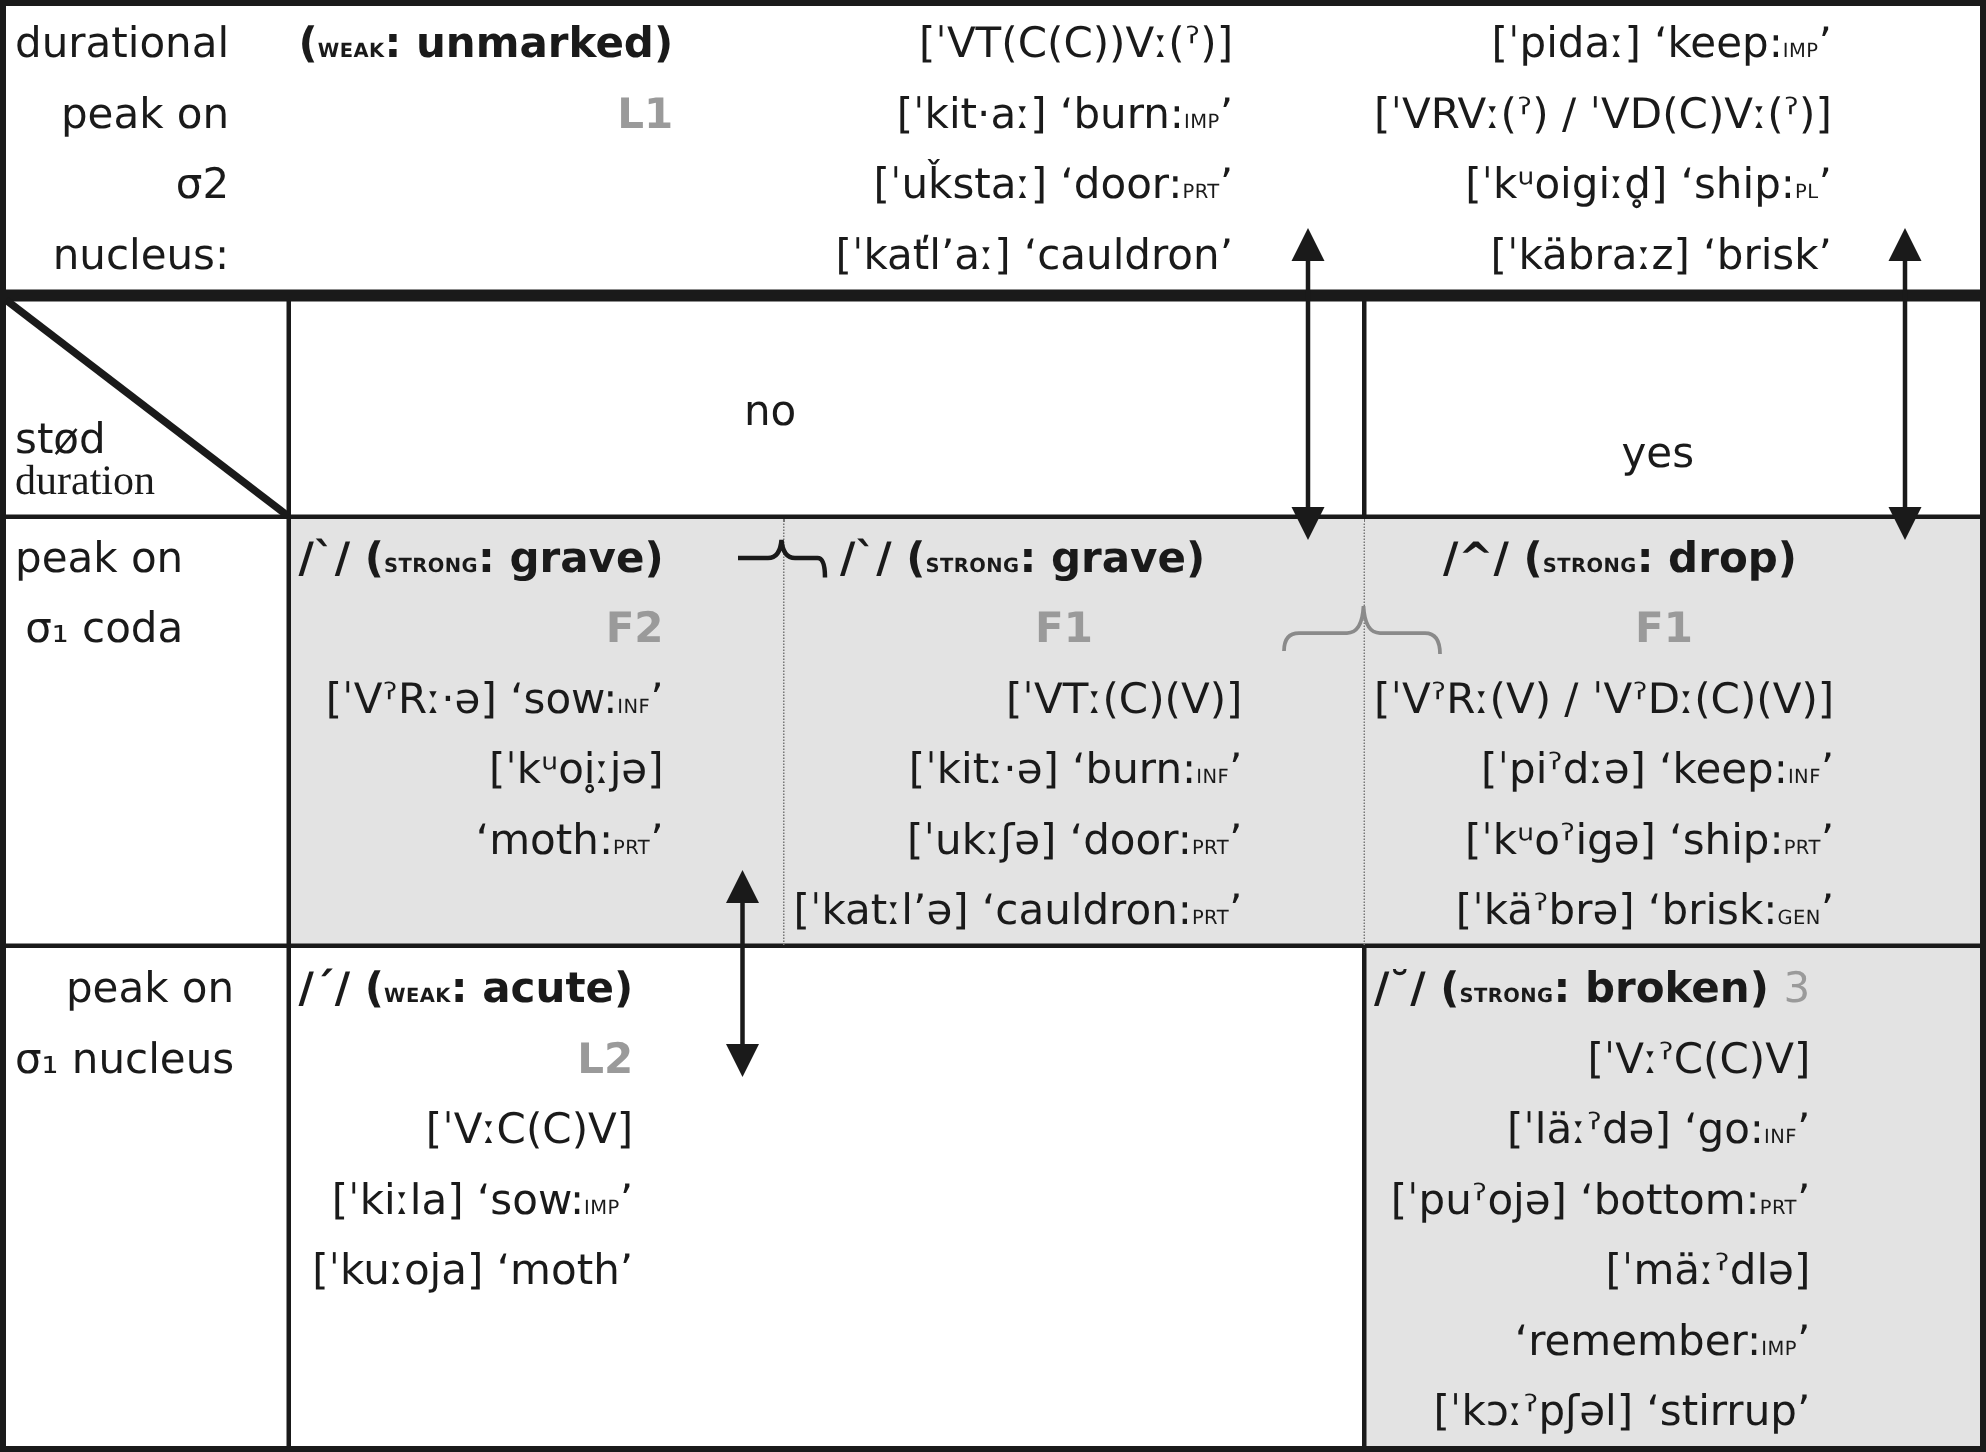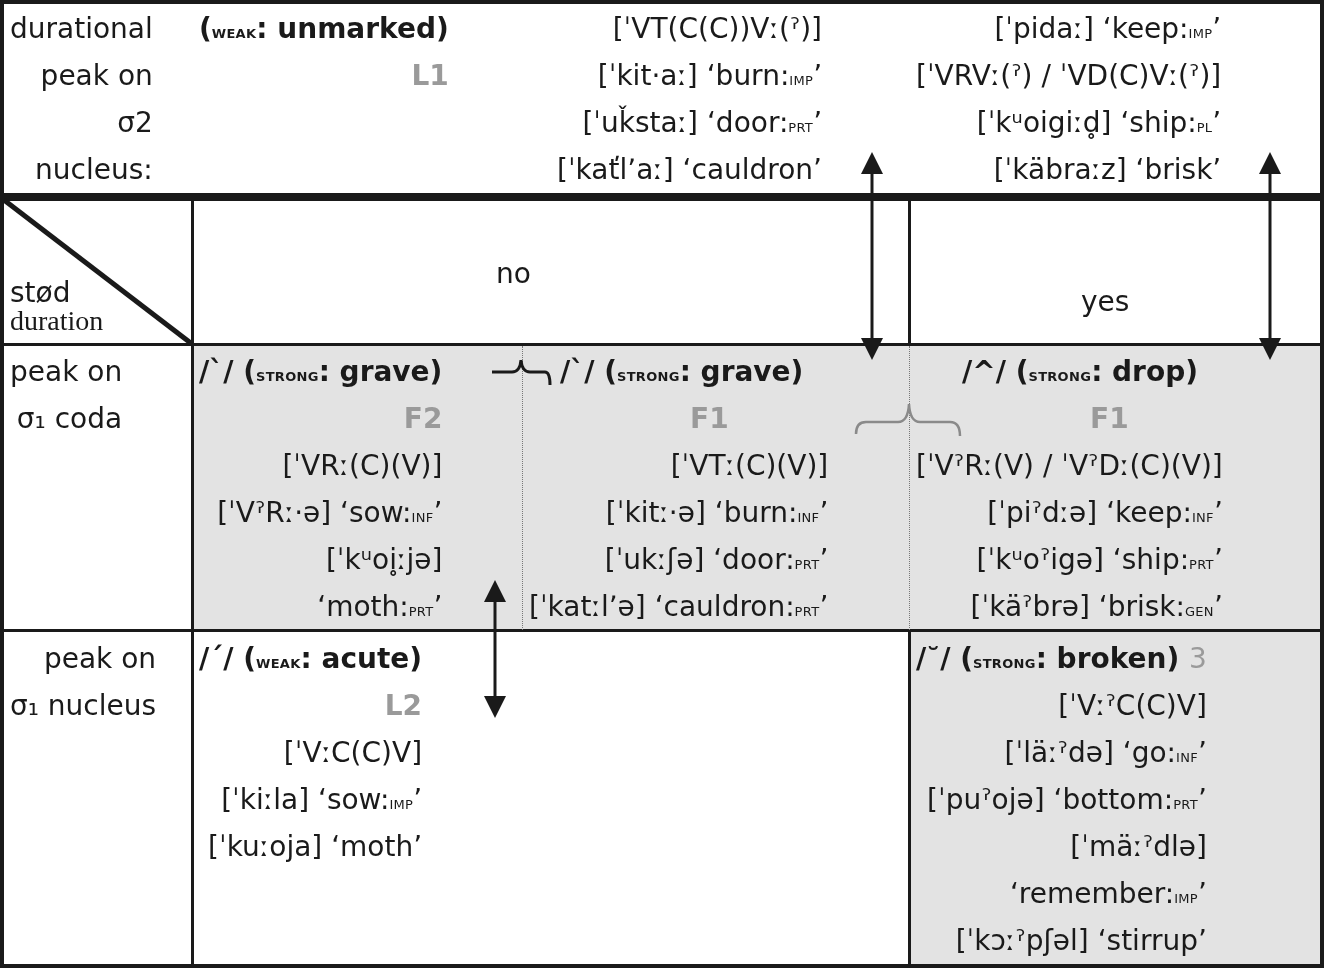--- a/index.html
+++ b/index.html
@@ -96,21 +96,20 @@
   <div class="txt" style="left:1081px;top:266px;margin-top:12px;">yes</div>
 
   <div class="txt" style="left:10px;top:348px;">
     <span class="line">peak on</span>
     <span class="line">σ₁ coda</span>
   </div>
 
   <div class="txt" style="left:199px;top:348px;">
     <span class="line bold"><span>/`/ (</span><span class="sc">strong</span><span>: grave)</span></span>
     <span class="line grey">F2</span>
-    <span class="line">[ˈVRː(C)(V)]</span>
     <span class="line"><span>[ˈVˀRː·ə]</span><span> ‘sow:</span><span class="sc">inf</span><span>’</span></span>
     <span class="line"><span>[ˈkᵘoi̥ːjə]</span></span>
     <span class="line"><span>‘moth:</span><span class="sc">prt</span><span>’</span></span>
   </div>
 
   <div class="txt" style="left:560px;top:348px;">
     <span class="line bold"><span>/`/ (</span><span class="sc">strong</span><span>: grave)</span></span>
   </div>
   <div class="txt grey" style="left:690px;top:395px;">F1</div>
   <div class="txt" style="left:529px;top:442px;">

